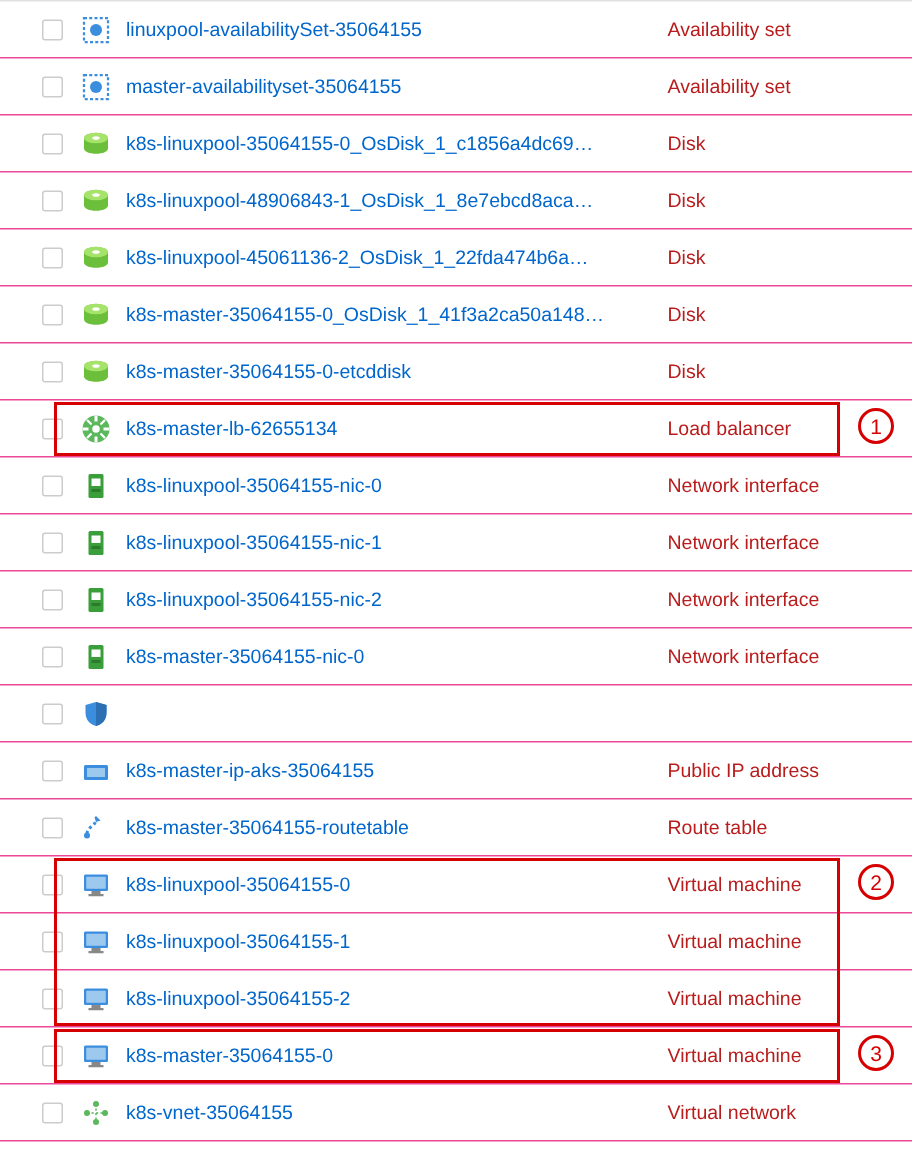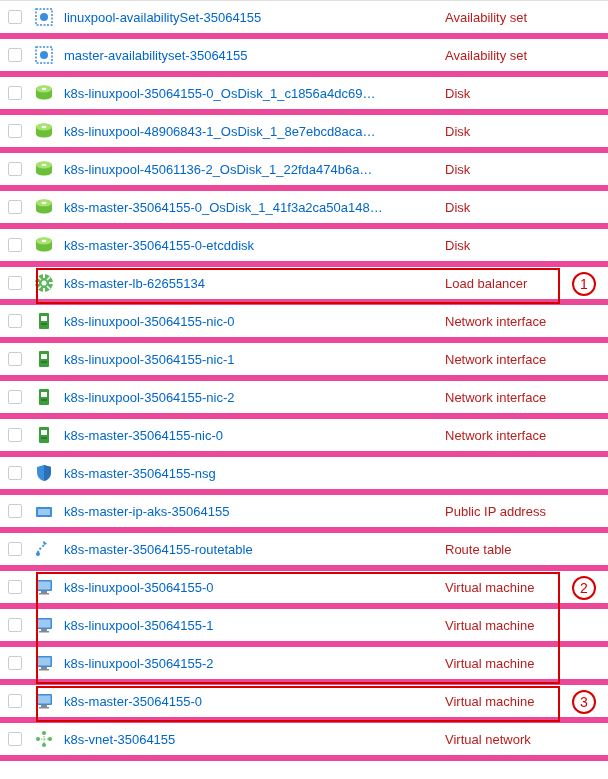--- a/index.html
+++ b/index.html
@@ -14,22 +14,22 @@
   .list {
     border-top: 1px solid #e0e0e0;
   }
   .row-wrap {
     position: relative;
   }
   .row {
     display: flex;
     align-items: center;
     height: 38px;
-    border-bottom: 6px solid #ec4899;
-    padding: 0 8px 0 8px;
+    border-bottom: 1px solid #ec4899;
+    padding: 0 8px 0 28px;
     position: relative;
   }
   .checkbox {
     width: 14px;
     height: 14px;
     border: 1px solid #ccc;
     border-radius: 2px;
     flex-shrink: 0;
     margin-right: 12px;
   }
@@ -259,21 +259,20 @@
     </div>
     <div class="row-wrap">
       <div class="row">
         <div class="checkbox"></div>
         <div class="icon">
           <svg width="20" height="20">
             <path d="M10 2l7 2v5c0 5-3 8-7 9-4-1-7-4-7-9V4l7-2z" fill="#3b8dde"></path>
             <path d="M10 2l7 2v5c0 5-3 8-7 9V2z" fill="#2d6fb3"></path>
           </svg>
         </div>
-        <a class="name">k8s-master-35064155-nsg</a>
       </div>
     </div>
     <div class="row-wrap">
       <div class="row">
         <div class="checkbox"></div>
         <div class="icon">
           <svg width="20" height="20">
             <rect x="2" y="6" width="16" height="10" fill="#3b8dde" rx="1"></rect>
             <rect x="4" y="8" width="12" height="6" fill="#9dc9ef"></rect>
           </svg>

